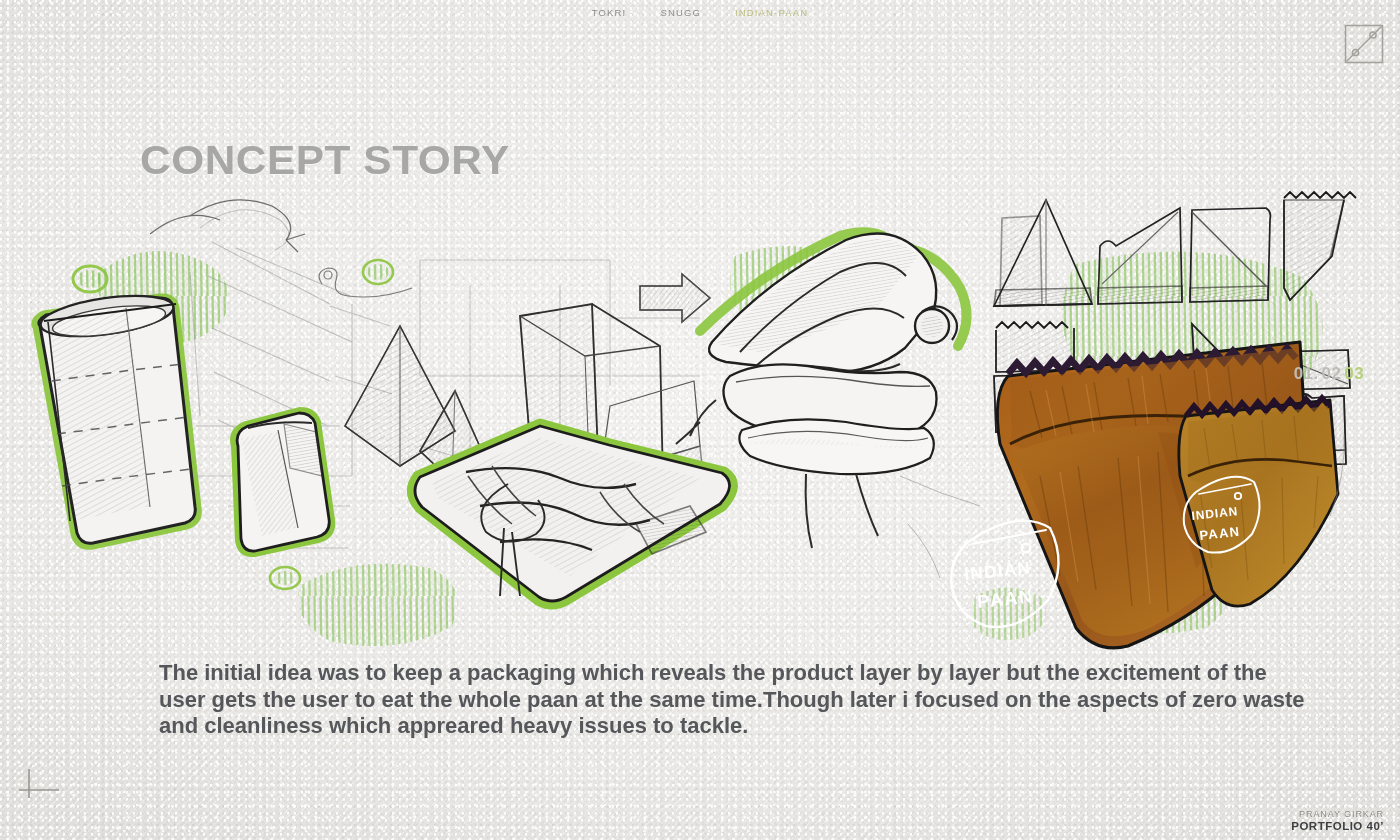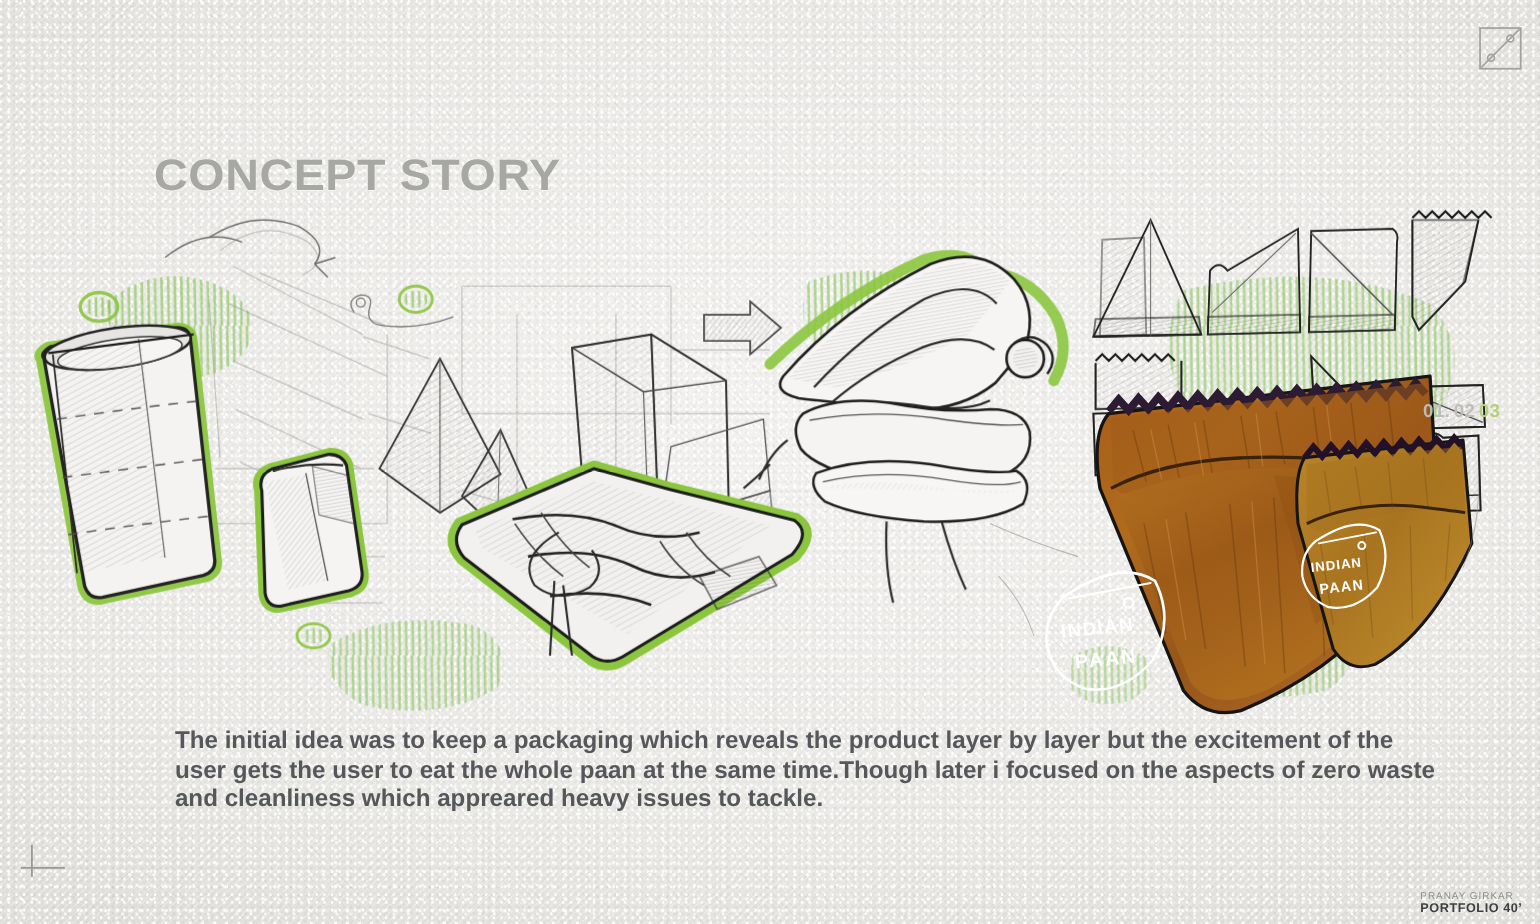--- a/index.html
+++ b/index.html
@@ -82,39 +82,44 @@
     position:absolute; right:36px; top:364px; z-index:8;
     display:flex; flex-direction:row; gap:3px;
     font-size:17px; font-weight:bold; letter-spacing:.4px;
     font-family:"Liberation Sans", sans-serif;
   }
   .page-num{ color:#bdbdb8; cursor:pointer; }
   .page-num.active{ color:#b5d07a; }
 
   
   #footer-sig{
-    position:absolute; right:16px; bottom:8px; z-index:9; text-align:left;
+    position:absolute; right:16px; bottom:8px; z-index:9; text-align:right;
     font-family:"Liberation Sans", sans-serif;
   }
   #sig-name{ font-size:9px; letter-spacing:.9px; color:#8e8e88; }
   #sig-sub{ font-size:11.5px; font-weight:bold; letter-spacing:.5px; color:#3f4042; margin-top:1px; }
 
   
   #artwork{ position:absolute; left:0; top:176px; width:1400px; height:480px; z-index:5; }
   #artwork svg{ display:block; }
 
   .ghost{ opacity:.55; }
 </style>
 </head>
 <body>
 
 <div id="paper-texture"></div>
 
 <div class="stage">
 
+  <nav id="topnav">
+    <span class="nav-item">TOKRI</span>
+    <span class="nav-item">SNUGG</span>
+    <span class="nav-item active">INDIAN-PAAN</span>
+  </nav>
 
   <div id="logo-mark">
     <svg width="46" height="46" viewBox="0 0 46 46">
       <rect x="4.5" y="4.5" width="37" height="37" fill="none" stroke="#a3a39e" stroke-width="1.6"></rect>
       <line x1="5.5" y1="40.5" x2="40.5" y2="5.5" stroke="#a3a39e" stroke-width="1.6"></line>
       <circle cx="32" cy="14" r="3.1" fill="none" stroke="#a3a39e" stroke-width="1.5"></circle>
       <circle cx="14.5" cy="31.5" r="3.1" fill="none" stroke="#a3a39e" stroke-width="1.5"></circle>
     </svg>
   </div>
 

